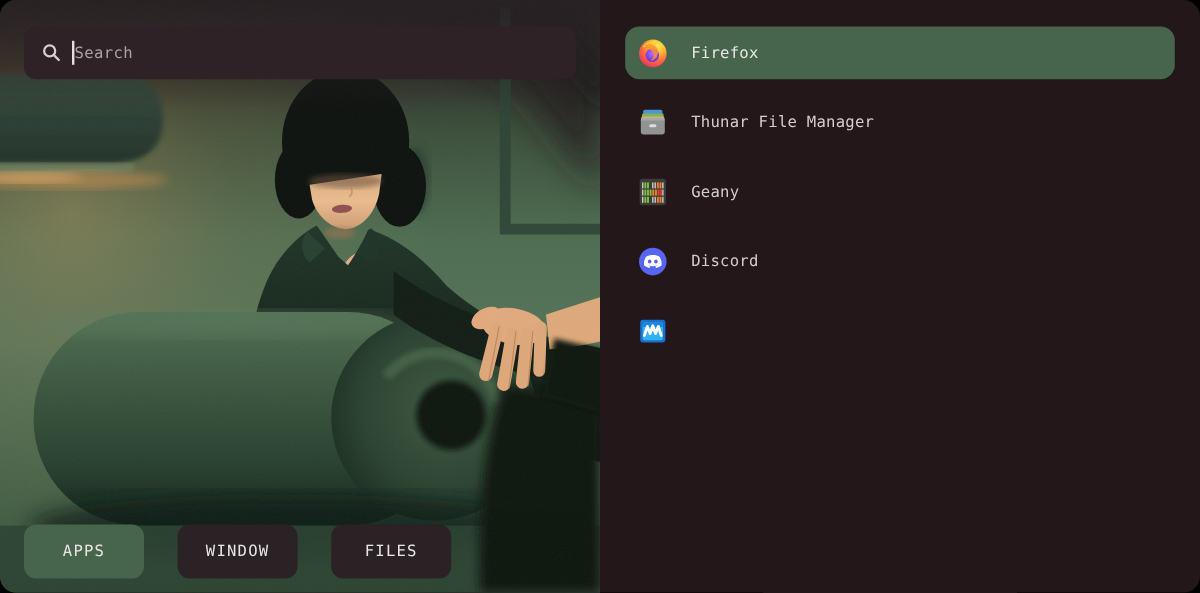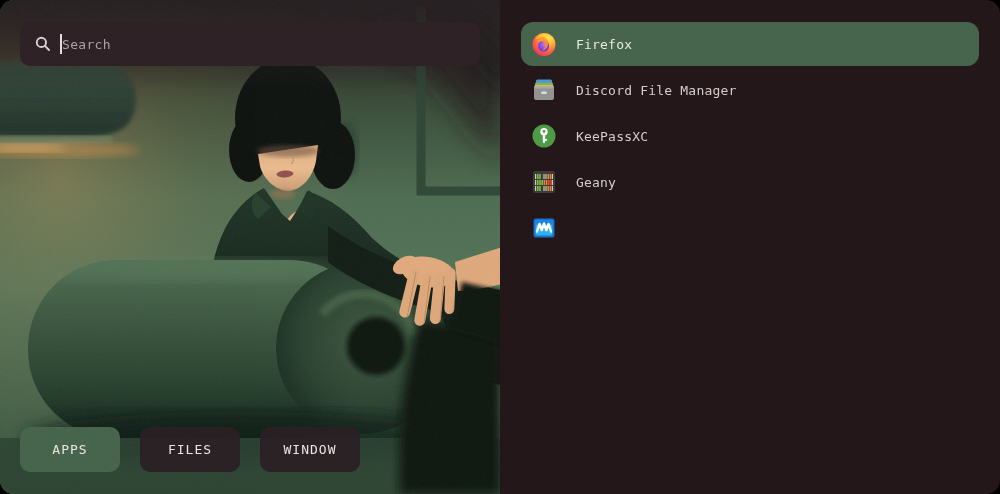--- a/index.html
+++ b/index.html
@@ -18,33 +18,33 @@
     display:flex;align-items:center;padding:0 14px;z-index:3;
   }
   .search-bar .mag{flex:0 0 auto;width:18px;height:18px;margin-right:8px;}
   .search-bar input{
     flex:1;background:transparent;border:0;outline:none;color:#e8e2e3;
     font:13px "DejaVu Sans Mono","Liberation Mono",monospace;letter-spacing:.3px;
   }
   .search-bar input::placeholder{color:#aaa2a4;opacity:1;}
   .caret{position:absolute;left:40px;top:12px;width:2px;height:20px;background:#efe9ea;opacity:.95;}
   .mode-row{
-    position:absolute;left:20px;bottom:22px;z-index:3;
-    display:flex;gap:20px;
+    position:absolute;left:20px;bottom:12px;z-index:3;
+    display:flex;gap:28px;
   }
   .mode-btn{
     width:100px;height:45px;border:0;border-radius:10px;cursor:pointer;
     background:rgba(43,32,36,.94);color:#e9e5e3;
     font:13px "DejaVu Sans Mono","Liberation Mono",monospace;letter-spacing:1px;
   }
   .mode-btn.active{background:var(--accent,#46654c);}
   
   .right-pane{
     width:500px;height:494px;background:var(--panel-bg,#241719);
-    padding:22px 21px;display:flex;flex-direction:column;gap:2px;
+    padding:22px 21px;display:flex;flex-direction:column;gap:14px;
   }
   .row{
     height:44px;flex:0 0 44px;border-radius:12px;display:flex;align-items:center;
     padding:0 10px 0 9px;cursor:pointer;
   }
   .row.selected{background:var(--accent,#46654c);}
   .app-icon{width:28px;height:28px;flex:0 0 28px;margin-right:18px;display:inline-flex;}
   .app-icon svg{width:28px;height:28px;display:block;}
   .app-label{
     color:var(--item-text,#d3cecb);font-size:13px;letter-spacing:.2px;white-space:nowrap;
@@ -182,22 +182,22 @@
       <svg class="mag" viewBox="0 0 18 18">
         <circle cx="7.4" cy="7.4" r="4.6" fill="none" stroke="#d6d0d2" stroke-width="1.9"></circle>
         <line x1="10.9" y1="10.9" x2="15" y2="15" stroke="#d6d0d2" stroke-width="1.9" stroke-linecap="round"></line>
       </svg>
       <span class="caret"></span>
       <input type="text" placeholder="Search" style="">
     </div>
 
     <div class="mode-row">
       <button class="mode-btn active">APPS</button>
+      <button class="mode-btn">WINDOW</button>
       <button class="mode-btn">FILES</button>
-      <button class="mode-btn">WINDOW</button>
     </div>
   </div>
 
   <div class="right-pane">
   <div class="row selected">
     <span class="app-icon">
           <svg viewBox="0 0 28 28">
             <defs>
  <radialGradient id="ffA" cx="0.68" cy="0.22" r="0.85">
                 <stop offset="0" stop-color="#ffe558"></stop>
@@ -223,35 +223,23 @@
     <span class="app-icon">
           <svg viewBox="0 0 28 28">
  <rect x="6" y="3.5" width="16" height="5" rx="1.5" fill="#4f94d8"></rect>
  <rect x="5" y="6.5" width="18" height="4" rx="1.2" fill="#7cb35c"></rect>
  <rect x="4.5" y="9" width="19" height="3" rx="1" fill="#e0bd4a"></rect>
  <rect x="4" y="10.5" width="20" height="13.5" rx="2" fill="#929494"></rect>
  <path d="M4 12.5 h20 v-0.5 a2 2 0 0 0 -2 -2 h-16 a2 2 0 0 0 -2 2 Z" fill="#a8aaaa"></path>
  <rect x="11" y="15.5" width="6" height="2.6" rx="1.3" fill="#dcdcda"></rect>
           </svg>
         </span>
-    <span class="app-label">Discord File Manager</span>
-  </div>
-
-  <div class="row">
-    <span class="app-icon">
-          <svg viewBox="0 0 28 28">
- <circle cx="14" cy="14" r="11.5" fill="#4e9a46"></circle>
- <circle cx="14" cy="9.8" r="3.7" fill="#ffffff"></circle>
- <circle cx="14" cy="9.4" r="1.4" fill="#4e9a46"></circle>
- <rect x="12.8" y="12.6" width="2.4" height="8.4" rx="1.1" fill="#ffffff"></rect>
- <rect x="14" y="17" width="3.2" height="1.8" rx="0.9" fill="#ffffff"></rect>
-          </svg>
-        </span>
-    <span class="app-label">KeePassXC</span>
-  </div>
+    <span class="app-label">Thunar File Manager</span>
+  </div>
+
 
 
   <div class="row">
     <span class="app-icon">
           <svg viewBox="0 0 28 28">
  <rect x="3" y="3" width="22" height="22" rx="2.5" fill="#3c3c38"></rect>
  <g fill="#c9c9c0">
   <rect x="5" y="6" width="1.2" height="5"></rect>
               <rect x="13.4" y="6" width="1.2" height="5"></rect>
   <rect x="15.4" y="6" width="1.2" height="5"></rect>
@@ -282,20 +270,31 @@
  </g>
  <g fill="#e04430">
   <rect x="18" y="12" width="1.6" height="5"></rect>
               <rect x="20.2" y="12" width="1.6" height="5"></rect>
  </g>
           </svg>
         </span>
     <span class="app-label">Geany</span>
   </div>
 
+  <div class="row">
+    <span class="app-icon">
+          <svg viewBox="0 0 28 28">
+ <circle cx="14" cy="14" r="11.5" fill="#5865f2"></circle>
+ <path d="M8.2 10.2 C10 9.1 11.8 8.6 14 8.6 C16.2 8.6 18 9.1 19.8 10.2 C21.2 12.6 21.6 15 21.3 17.3 C19.8 18.4 18.3 19.1 16.8 19.4 L16.1 18.1 C16.9 17.8 17.6 17.4 18.2 16.9 C15.5 18.2 12.5 18.2 9.8 16.9 C10.4 17.4 11.1 17.8 11.9 18.1 L11.2 19.4 C9.7 19.1 8.2 18.4 6.7 17.3 C6.4 15 6.8 12.6 8.2 10.2 Z" fill="#ffffff"></path>
+ <ellipse cx="11.4" cy="13.9" rx="1.5" ry="1.7" fill="#5865f2"></ellipse>
+ <ellipse cx="16.6" cy="13.9" rx="1.5" ry="1.7" fill="#5865f2"></ellipse>
+          </svg>
+        </span>
+    <span class="app-label">Discord</span>
+  </div>
 
 
   <div class="row">
     <span class="app-icon">
           <svg viewBox="0 0 28 28">
  <rect x="3.5" y="4.5" width="21" height="19" rx="2.5" fill="#1b6fd0"></rect>
  <rect x="5.5" y="6.5" width="17" height="15" rx="1.5" fill="#2fb3f0"></rect>
  <rect x="5.5" y="6.5" width="17" height="4" fill="#1b86e0"></rect>
  <polyline points="7,17.5 9.5,10 11.8,16 14,9.5 16.3,16 18.6,10 21,17.5" fill="none" stroke="#ffffff" stroke-width="2.4" stroke-linejoin="round" stroke-linecap="round"></polyline>
           </svg>

